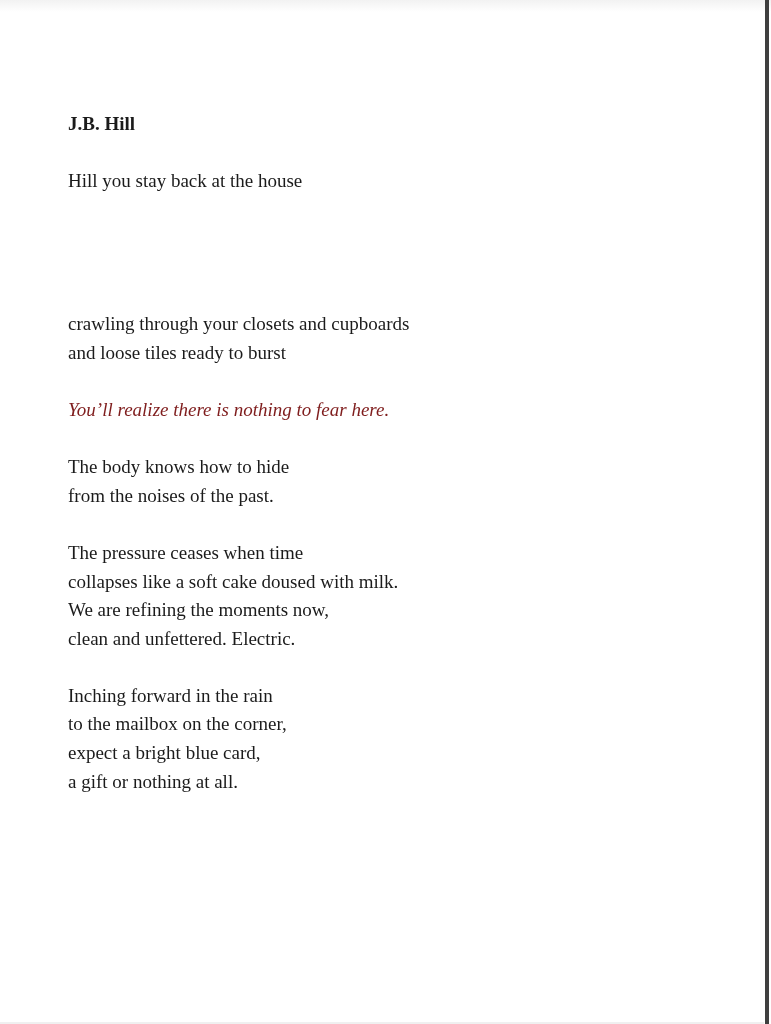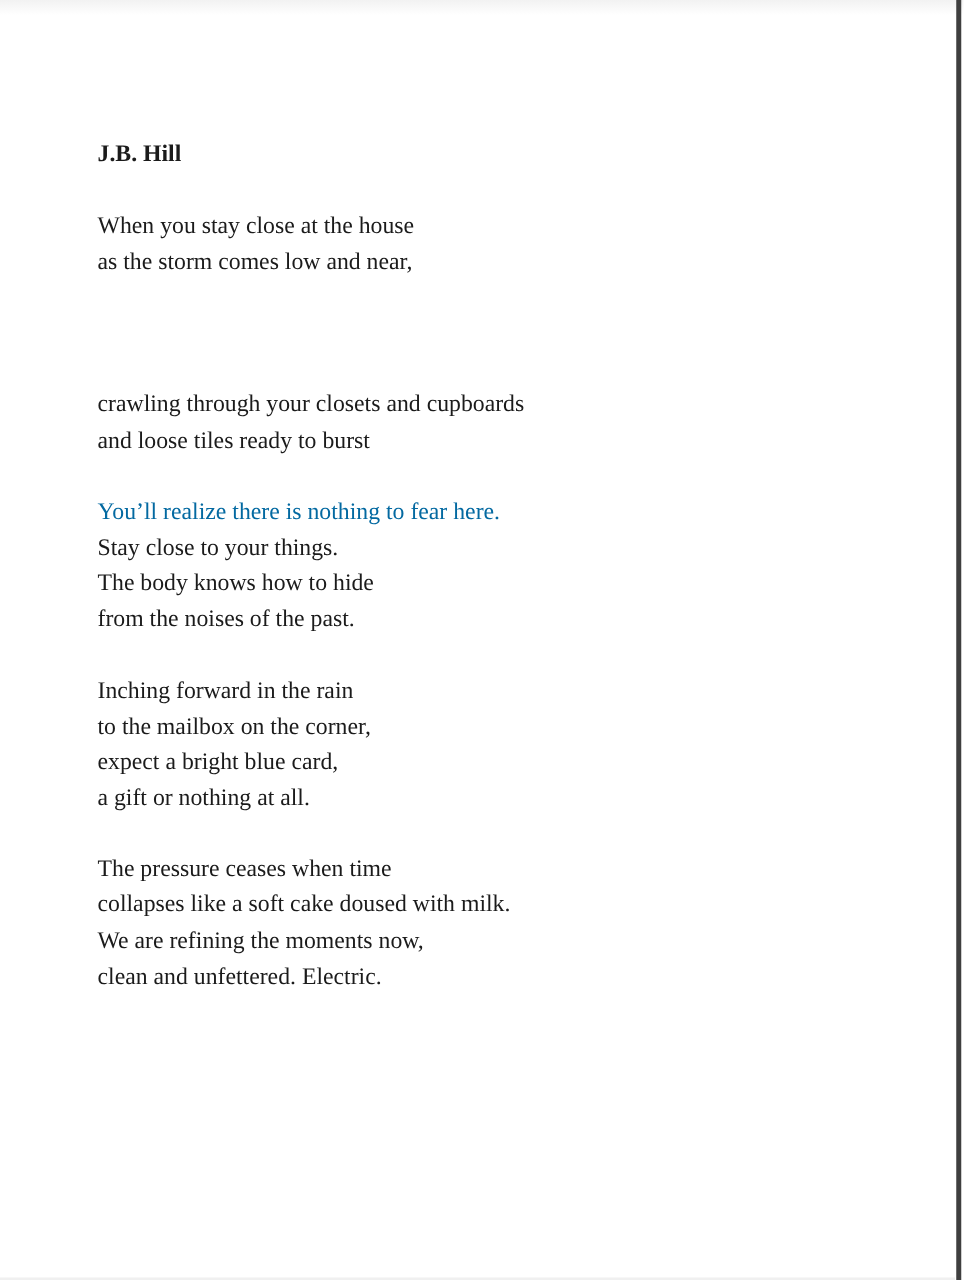--- a/index.html
+++ b/index.html
@@ -37,40 +37,39 @@
     width: 4px;
     background: #3f3f3f;
   }
   .content {
     position: absolute;
     left: 68px;
     top: 110px;
     width: 560px;
     font-size: 19px;
     line-height: 28.6px;
-    margin-left: 10px;
   }
   .content p {
     margin: 0 0 28.6px 0;
   }
   .author, .title {
     font-weight: bold;
   }
 </style>
 </head>
 <body>
 
 <div class="page">
   <div class="content">
     <p class="author">J.B. Hill</p>
     <div id="stanzas">
-        <p><span>When you stay close at the house</span><br><span>as the storm comes low and near,</span><br><br></p>
+        <p><span>Hill you stay back at the house</span><br><br><br></p>
         <p><br><span>crawling through your closets and cupboards</span><br><span>and loose tiles ready to burst</span><br></p>
-        <p><span style="color: #0369a1;">You’ll realize there is nothing to fear here.</span><br><span>Stay close to your things.</span><br><span>The body knows how to hide</span><br><span>from the noises of the past.</span></p>
+        <p><span style="color: #7f1d1d; font-style: italic;">You’ll realize there is nothing to fear here.</span><br><br><span>The body knows how to hide</span><br><span>from the noises of the past.</span></p>
+        <p><span>The pressure ceases when time</span><br><span>collapses like a soft cake doused with milk.</span><br><span>We are refining the moments now,</span><br><span>clean and unfettered. Electric.</span></p>
         <p><span>Inching forward in the rain</span><br><span>to the mailbox on the corner,</span><br><span>expect a bright blue card,</span><br><span>a gift or nothing at all.</span></p>
-        <p><span>The pressure ceases when time</span><br><span>collapses like a soft cake doused with milk.</span><br><span>We are refining the moments now,</span><br><span>clean and unfettered. Electric.</span></p>
       </div>
   </div>
 
   <div class="top-shade"></div>
   <div class="bottom-hairline"></div>
   <div class="right-edge"></div>
 </div>
 
 </body></html>

